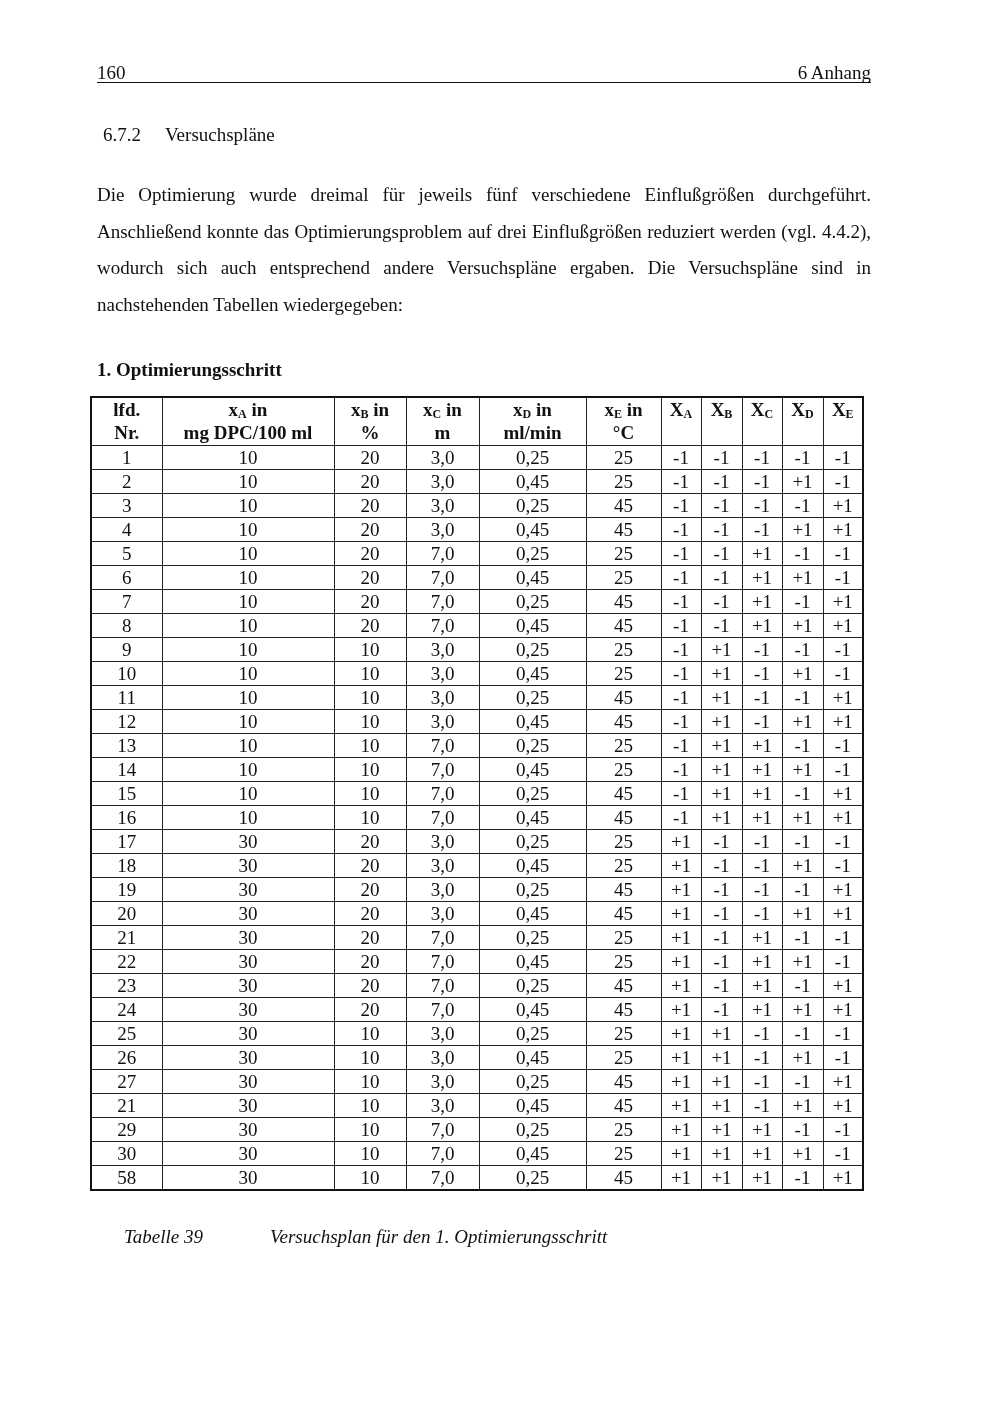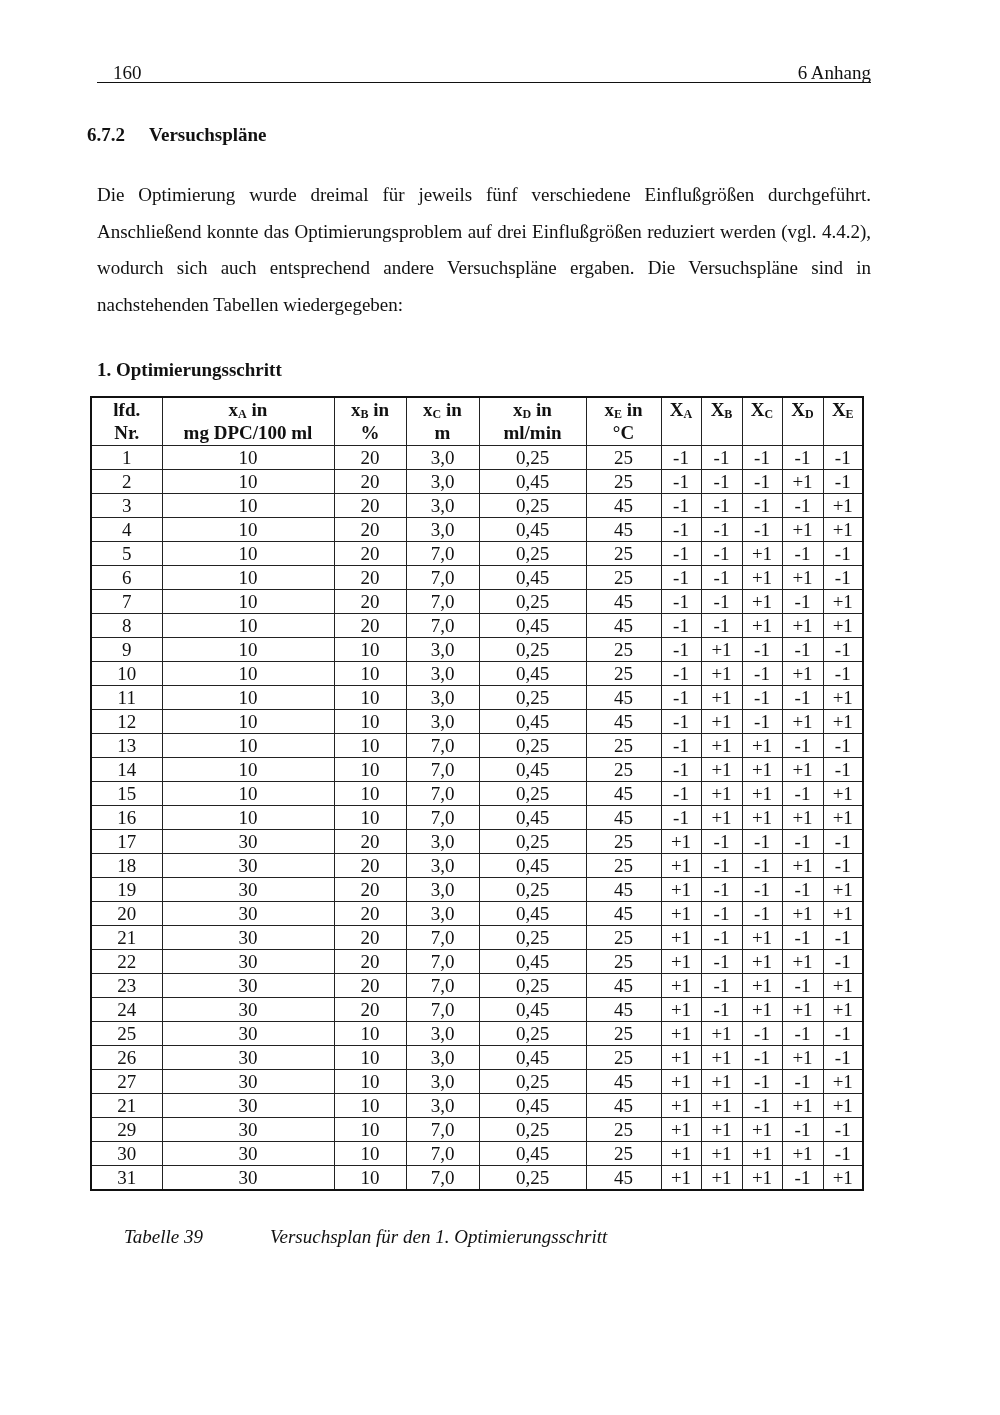--- a/index.html
+++ b/index.html
@@ -1,20 +1,20 @@
 <!DOCTYPE html>
 <html><head>
 <meta charset="utf-8">
 <style>
   html, body { margin:0; padding:0; background:#ffffff; }
   body { width:1000px; height:1415px; position:relative; font-family:"Liberation Serif", serif; color:#111; }
   .header { position:absolute; left:97px; top:60px; width:774px; height:22px; border-bottom:1.5px solid #111; font-size:19px; }
-  .header .pnum { position:absolute; left:16px; top:2px; }
+  .header .pnum { position:absolute; left:0; top:2px; }
   .header .chap { position:absolute; right:0; top:2px; }
-  .sec-title { position:absolute; left:87px; top:124px; font-size:19px; font-weight:bold; }
+  .sec-title { position:absolute; left:103px; top:124px; font-size:19px; font-weight:normal; }
   .sec-title .num { display:inline-block; width:62px; }
   .para { position:absolute; left:97px; top:177px; width:774px; font-size:19px; line-height:36.5px; text-align:justify; }
   .sub-title { position:absolute; left:97px; top:359px; font-size:19px; font-weight:bold; }
   table.plan { position:absolute; left:90px; top:396px; border-collapse:collapse; border:2.5px solid #111; font-size:19px; }
   table.plan td, table.plan th { border:1px solid #222; padding:0; text-align:center; line-height:23px; height:23px; }
   table.plan thead th { font-weight:bold; vertical-align:top; line-height:23px; height:47px;margin-top:16px; }
   sub { font-size:12px; vertical-align:-2px; line-height:0; }
   .caption { position:absolute; left:97px; top:1226px; font-size:19px; font-style:italic;margin-left:27px; }
   .caption .lbl { display:inline-block; width:146px; }
 </style>
@@ -476,21 +476,21 @@
         <td>7,0</td>
         <td>0,45</td>
         <td>25</td>
         <td>+1</td>
         <td>+1</td>
         <td>+1</td>
         <td>+1</td>
         <td>-1</td>
       </tr>
       <tr>
-        <td>31</td>
+        <td>58</td>
         <td>30</td>
         <td>10</td>
         <td>7,0</td>
         <td>0,25</td>
         <td>45</td>
         <td>+1</td>
         <td>+1</td>
         <td>+1</td>
         <td>-1</td>
         <td>+1</td>

